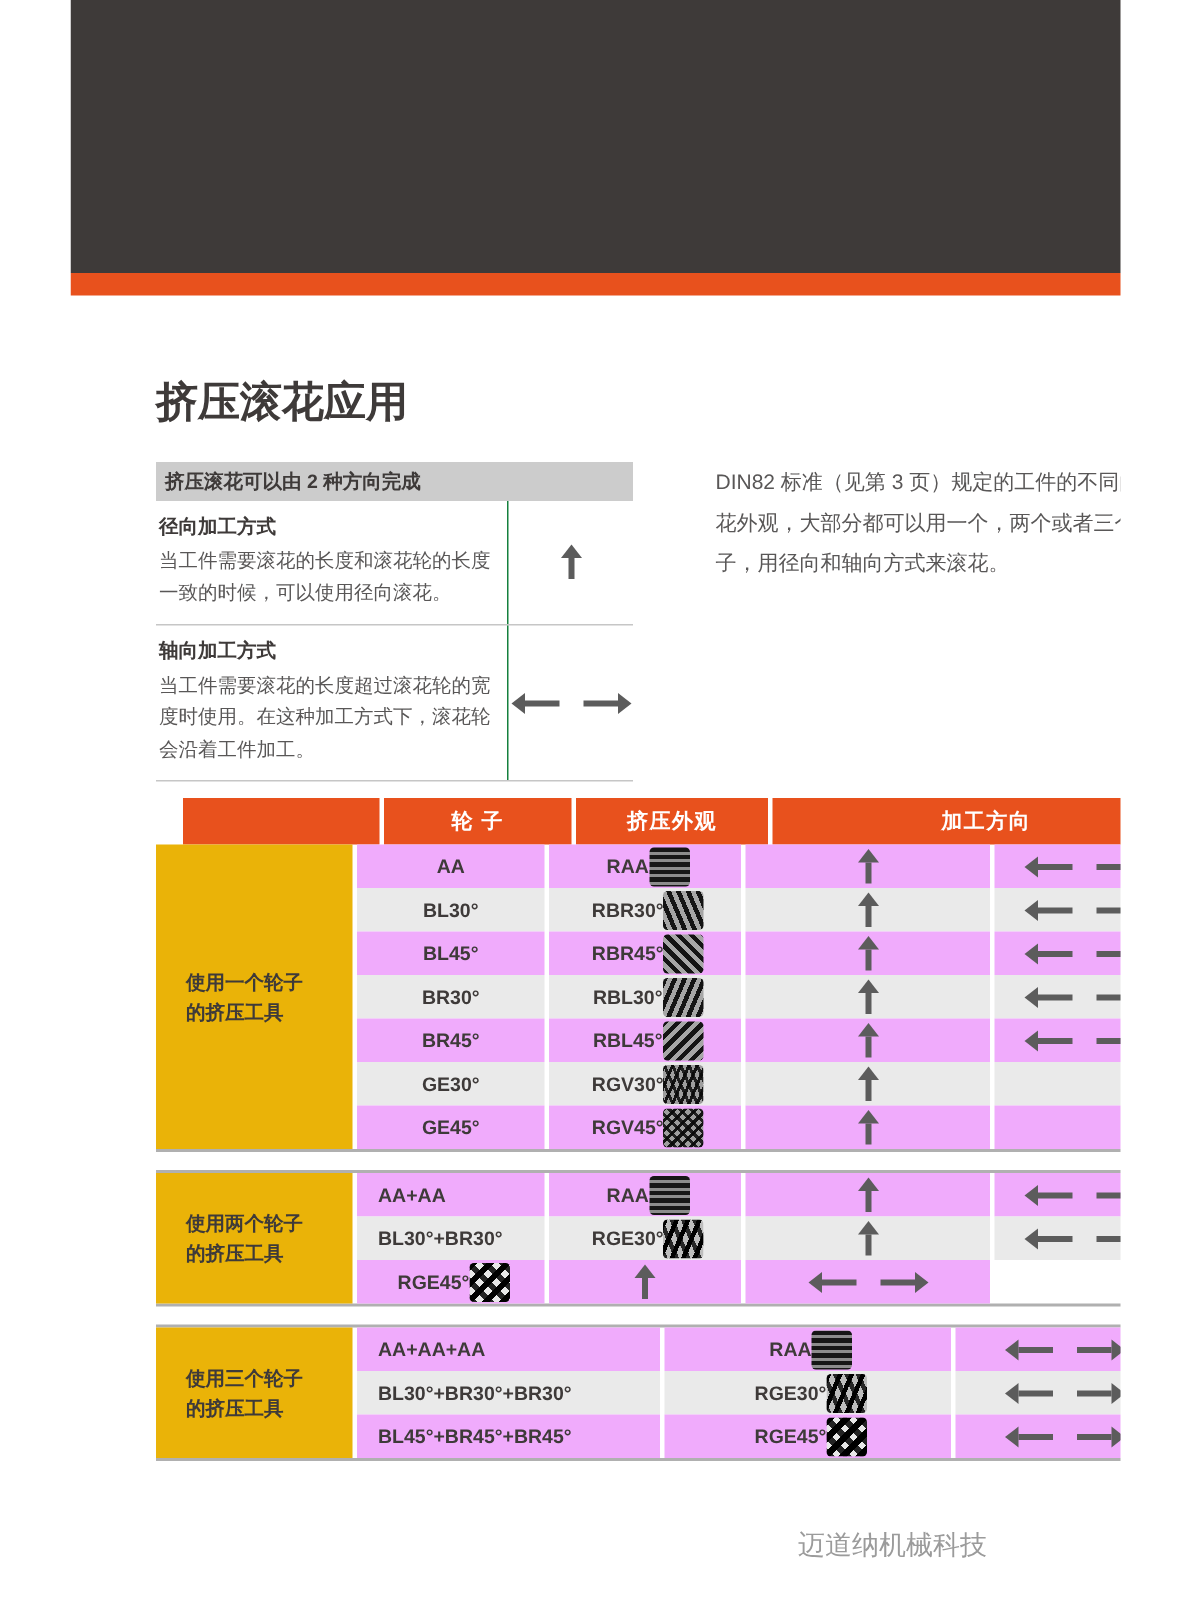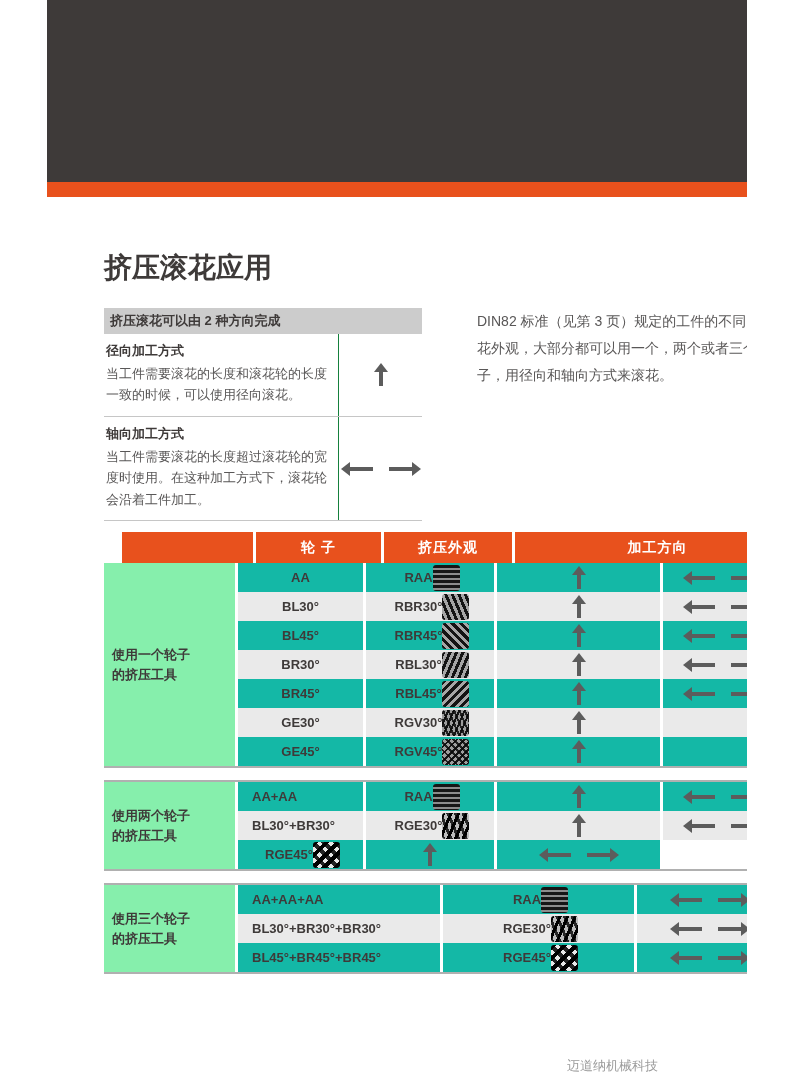--- a/index.html
+++ b/index.html
@@ -43,23 +43,23 @@
   
   .knurl{position:absolute;left:57px;top:532px;width:678px;font-size:13px;}
   .ghead{display:grid;grid-template-columns:131px 125px 128px 285px;column-gap:3px;padding-left:18px;}
   .ghead .hc{background:#e8511d;color:#fff;font-weight:bold;font-size:14px;height:31px;
     display:flex;align-items:center;justify-content:center;letter-spacing:1px;}
   .g5{display:grid;grid-template-columns:131px 125px 128px 163px 119px;column-gap:3px;}
   .g4{display:grid;grid-template-columns:131px 202px 191px 145px;column-gap:3px;}
   .gsec{border-bottom:2px solid #b0b0b0;}
   .gsec.topb{border-top:2px solid #b0b0b0;margin-top:12px;}
   .cell{height:29px;display:flex;align-items:center;}
-  .r0{background:#14b8a6;}
+  .r0{background:#f0abfc;}
   .r1{background:#eaeaea;}
-  .lbl{background:#86efac;display:flex;align-items:center;padding-left:8px;
+  .lbl{background:#eab308;display:flex;align-items:center;padding-left:20px;
        font-weight:bold;line-height:1.5;white-space:pre-line;color:#3e3a39;}
   .wheel{font-weight:bold;color:#3e3a39;}
   .wheel.center{justify-content:center;}
   .wheel.leftpad{padding-left:14px;}
   .app{font-weight:bold;color:#3e3a39;justify-content:center;padding-left:13px;padding-right:9px;}
   .dircell{justify-content:center;}
 
   
   .swatch{width:27px;height:26px;border-radius:3px;}
   .p-raa  {background:repeating-linear-gradient(180deg,#161616 0 3px,#8c8c8c 3px 5px);}
@@ -70,21 +70,21 @@
   .p-rgv30{background:repeating-linear-gradient(67deg,rgba(10,10,10,.85) 0 2px,transparent 2px 5px),
                       repeating-linear-gradient(113deg,#141414 0 2px,#9d9d9d 2px 5px);}
   .p-rgv45{background:repeating-linear-gradient(45deg,rgba(10,10,10,.85) 0 2px,transparent 2px 5px),
                       repeating-linear-gradient(135deg,#141414 0 2px,#9d9d9d 2px 5px);}
   .p-rge30{background:repeating-linear-gradient(67deg,rgba(0,0,0,.8) 0 3px,transparent 3px 7px),
                       repeating-linear-gradient(113deg,#000 0 3px,#bdbdbd 3px 7px);}
   .p-rge45{background:repeating-linear-gradient(45deg,rgba(0,0,0,.85) 0 4px,transparent 4px 8px),
                       repeating-linear-gradient(135deg,#000 0 4px,#e8e8e8 4px 8px);}
 
   
-  .footer-company{position:absolute;top:1018px;right:89px;font-size:13px;color:#9b9b9b;margin-top:39px;}
+  .footer-company{position:absolute;top:1018px;right:89px;font-size:18px;color:#9b9b9b;}
   .footer-line{position:absolute;left:712px;top:1008px;width:2px;height:70px;background:#e8511d;}
   .footer-num{position:absolute;left:721px;top:1048px;font-size:10px;font-weight:bold;color:#e8511d;}
 </style>
 </head>
 <body>
 
 <div class="page">
   <div class="top-band"></div>
   <div class="accent-stripe"></div>
 

